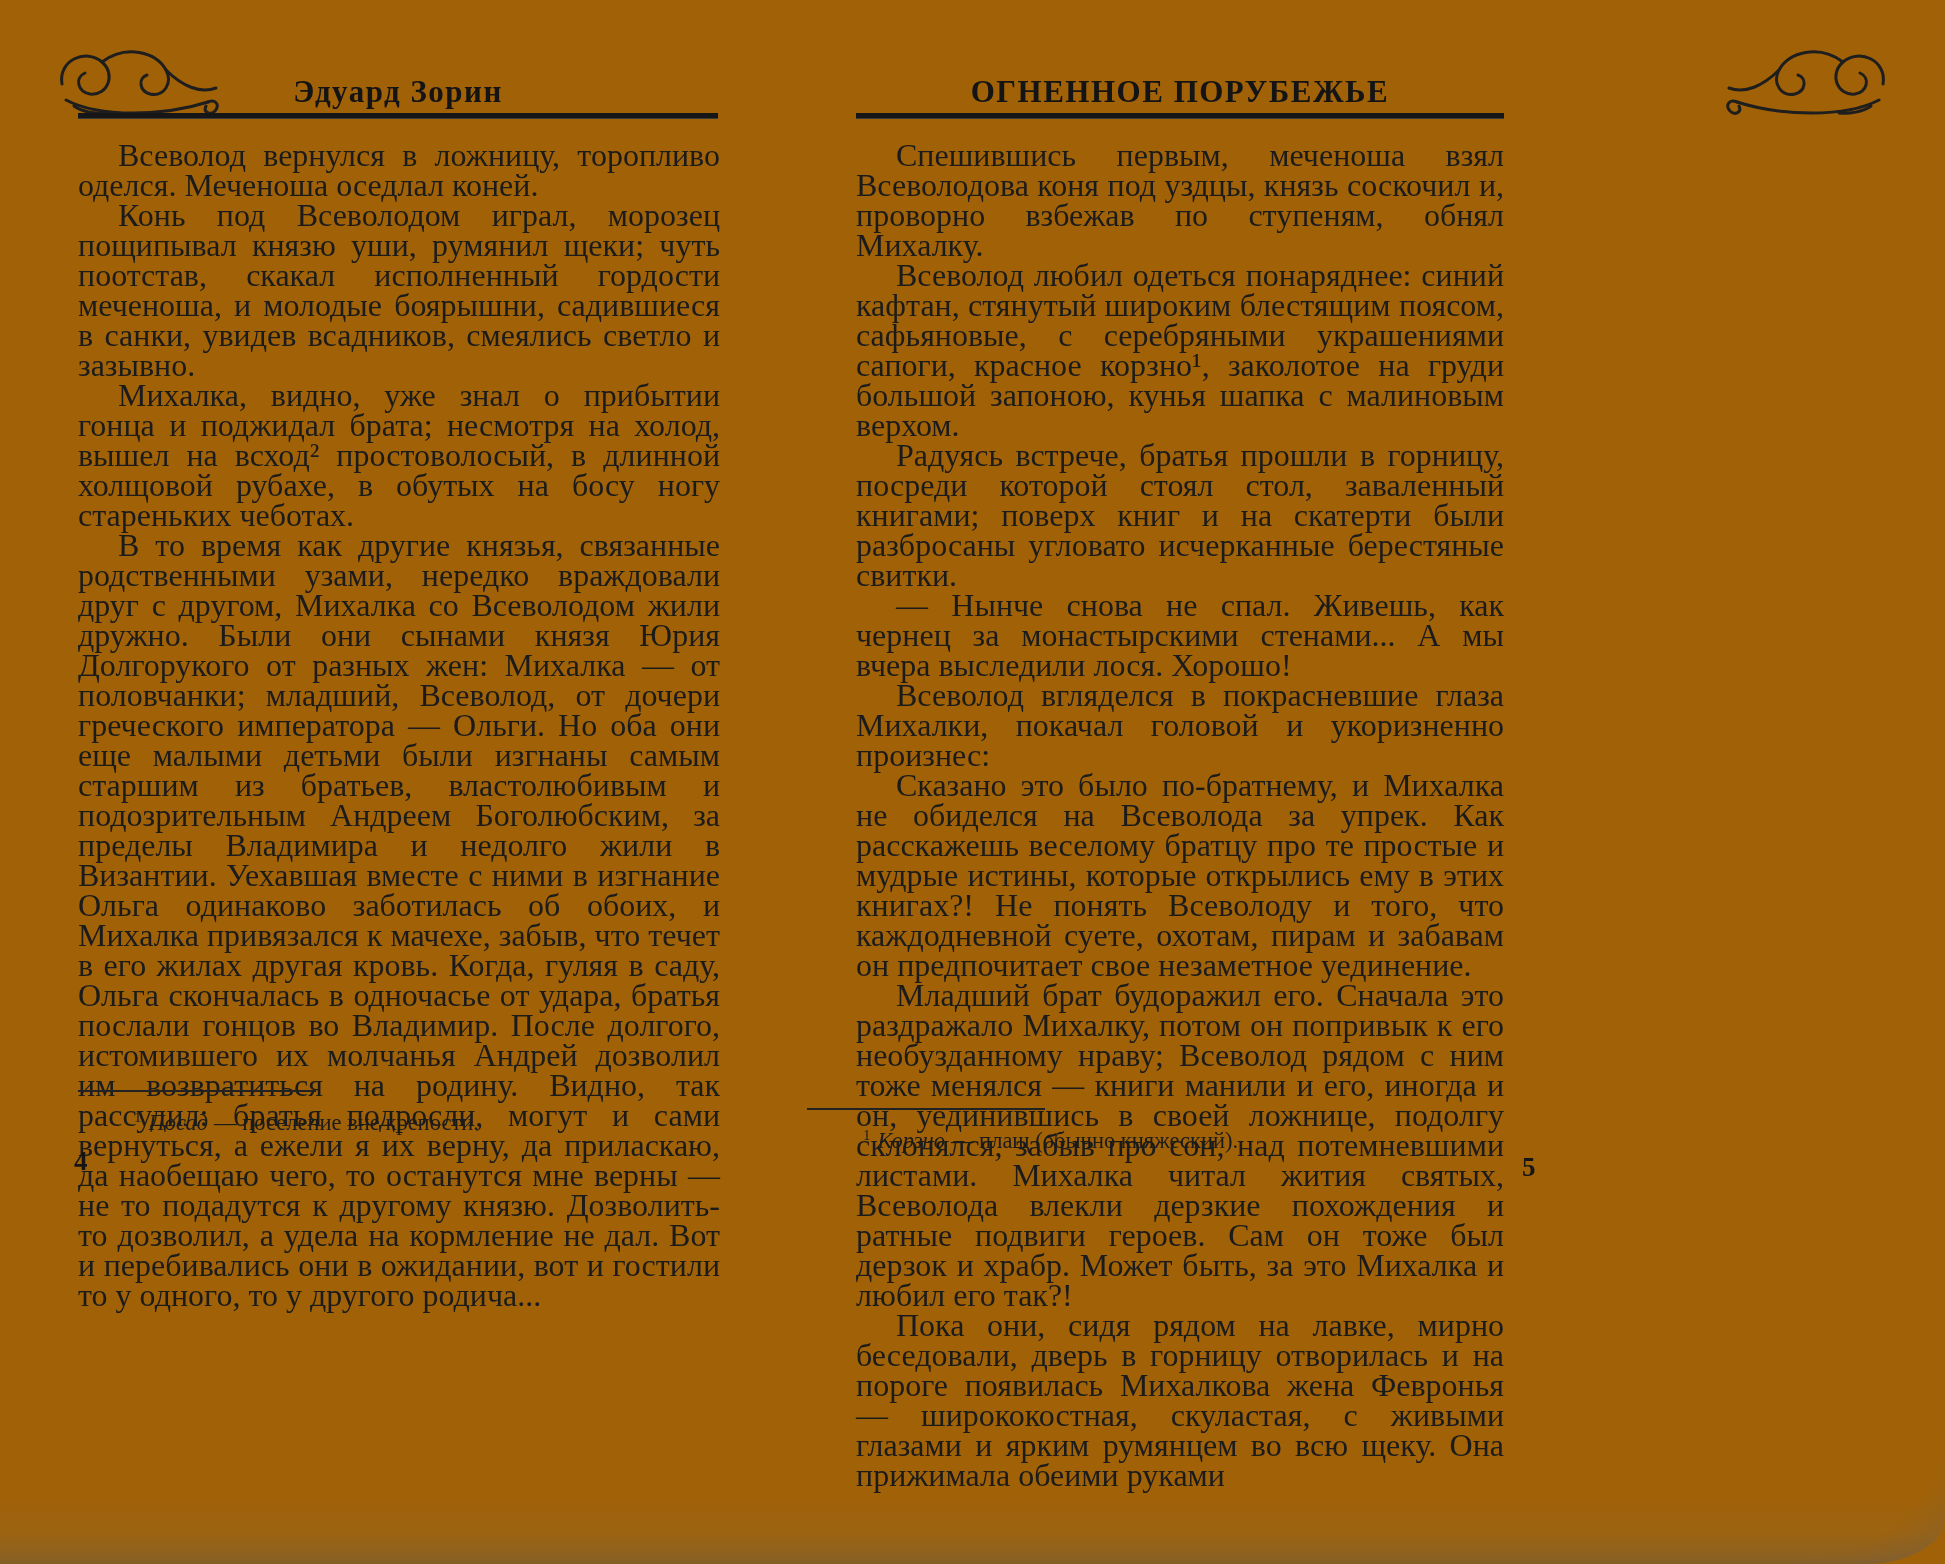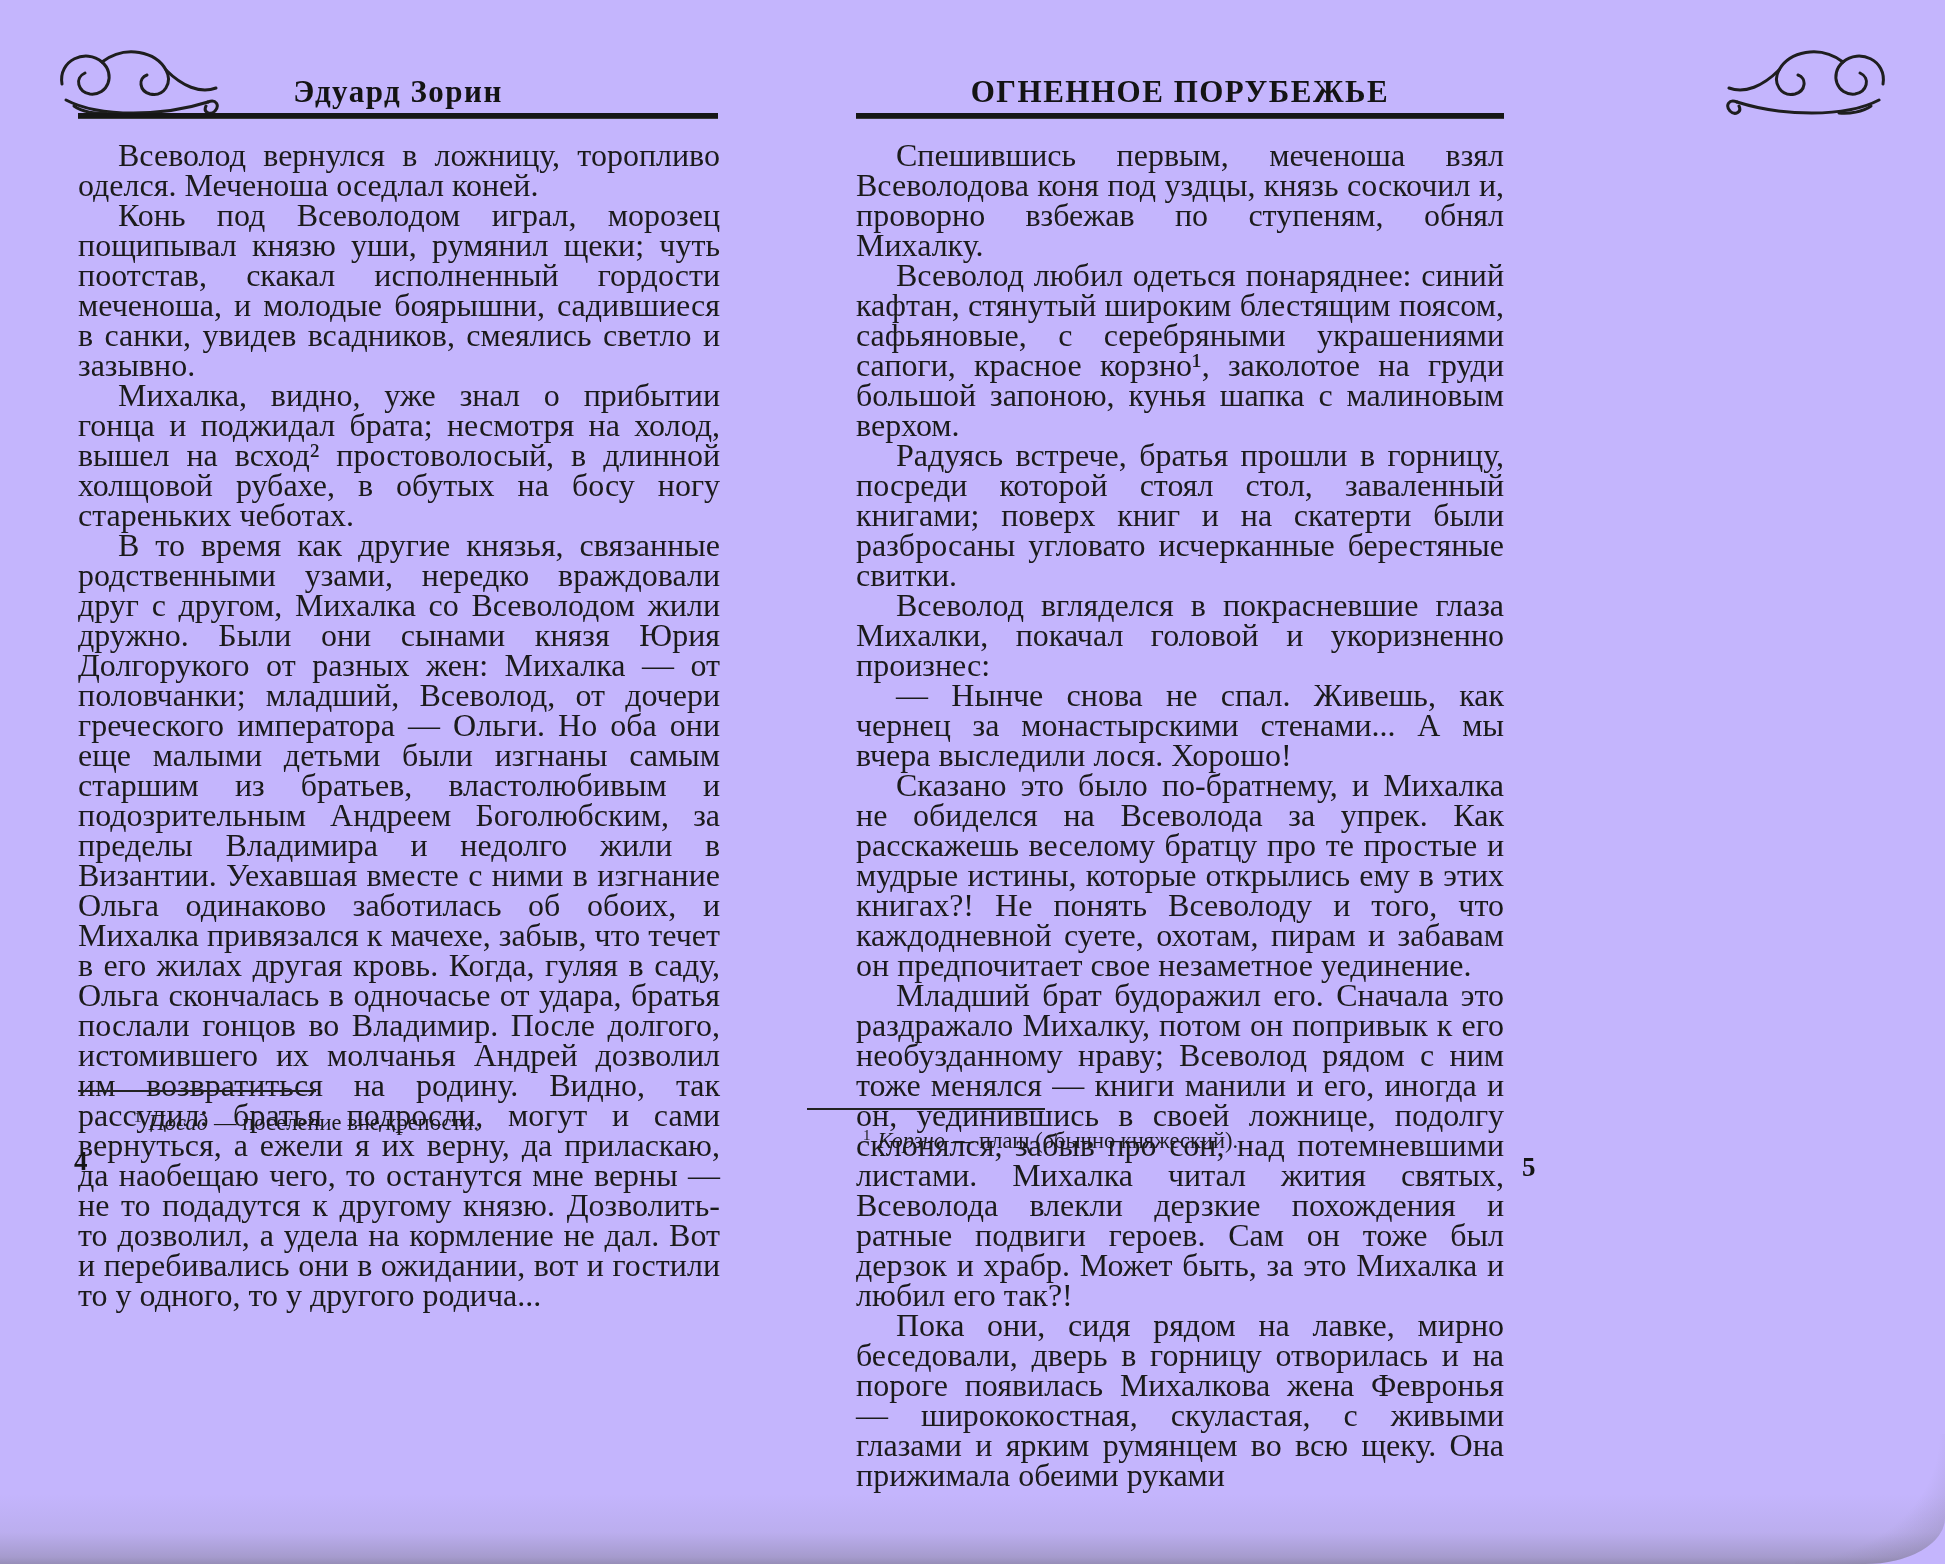--- a/index.html
+++ b/index.html
@@ -1,20 +1,20 @@
 <!DOCTYPE html>
 <html><head>
 <meta charset="utf-8">
 <style>
   html, body { margin: 0; padding: 0; background: #ffffff; }
   .spread {
     position: relative;
     width: 1945px;
     height: 1564px;
-    background: #c4b5fd;
+    background: #a16207;
     font-family: "Liberation Serif", serif;
     color: #1b1b1b;
     overflow: hidden;
   }
 
   
   .ornament { position: absolute; top: 44px; }
   .ornament-left  { left: 52px; }
   .ornament-right { right: 52px; transform: scaleX(-1); }
 
@@ -156,22 +156,22 @@
       <sup class="fn-marker">1</sup><i class="fn-term">Посад</i><span>— поселение вне крепости.</span>
     </p>
   </div>
 
   <div class="page-number page-number-left">4</div>
 
   <div class="page-body page-body-right">
     <p>Спешившись первым, меченоша взял Всеволодова коня под уздцы, князь соскочил и, проворно взбежав по ступеням, обнял Михалку.</p>
     <p>Всеволод любил одеться понаряднее: синий кафтан, стянутый широким блестящим поясом, сафьяновые, с серебряными украшениями сапоги, красное корзно¹, заколотое на груди большой запоною, кунья шапка с малиновым верхом.</p>
     <p>Радуясь встрече, братья прошли в горницу, посреди которой стоял стол, заваленный книгами; поверх книг и на скатерти были разбросаны угловато исчерканные берестяные свитки.</p>
+    <p>— Нынче снова не спал. Живешь, как чернец за монастырскими стенами... А мы вчера выследили лося. Хорошо!</p>
     <p>Всеволод вгляделся в покрасневшие глаза Михалки, покачал головой и укоризненно произнес:</p>
-    <p>— Нынче снова не спал. Живешь, как чернец за монастырскими стенами... А мы вчера выследили лося. Хорошо!</p>
     <p>Сказано это было по-братнему, и Михалка не обиделся на Всеволода за упрек. Как расскажешь веселому братцу про те простые и мудрые истины, которые открылись ему в этих книгах?! Не понять Всеволоду и того, что каждодневной суете, охотам, пирам и забавам он предпочитает свое незаметное уединение.</p>
     <p>Младший брат будоражил его. Сначала это раздражало Михалку, потом он попривык к его необузданному нраву; Всеволод рядом с ним тоже менялся — книги манили и его, иногда и он, уединившись в своей ложнице, подолгу склонялся, забыв про сон, над потемневшими листами. Михалка читал жития святых, Всеволода влекли дерзкие похождения и ратные подвиги героев. Сам он тоже был дерзок и храбр. Может быть, за это Михалка и любил его так?!</p>
     <p>Пока они, сидя рядом на лавке, мирно беседовали, дверь в горницу отворилась и на пороге появилась Михалкова жена Февронья — ширококостная, скуластая, с живыми глазами и ярким румянцем во всю щеку. Она прижимала обеими руками</p>
   </div>
 
   <div class="footnotes footnotes-right">
     <div class="footnote-rule"></div>
     <p class="footnote">
       <sup class="fn-marker">1</sup><i class="fn-term">Корзно</i><span>— плащ (обычно княжеский).</span>
     </p>

